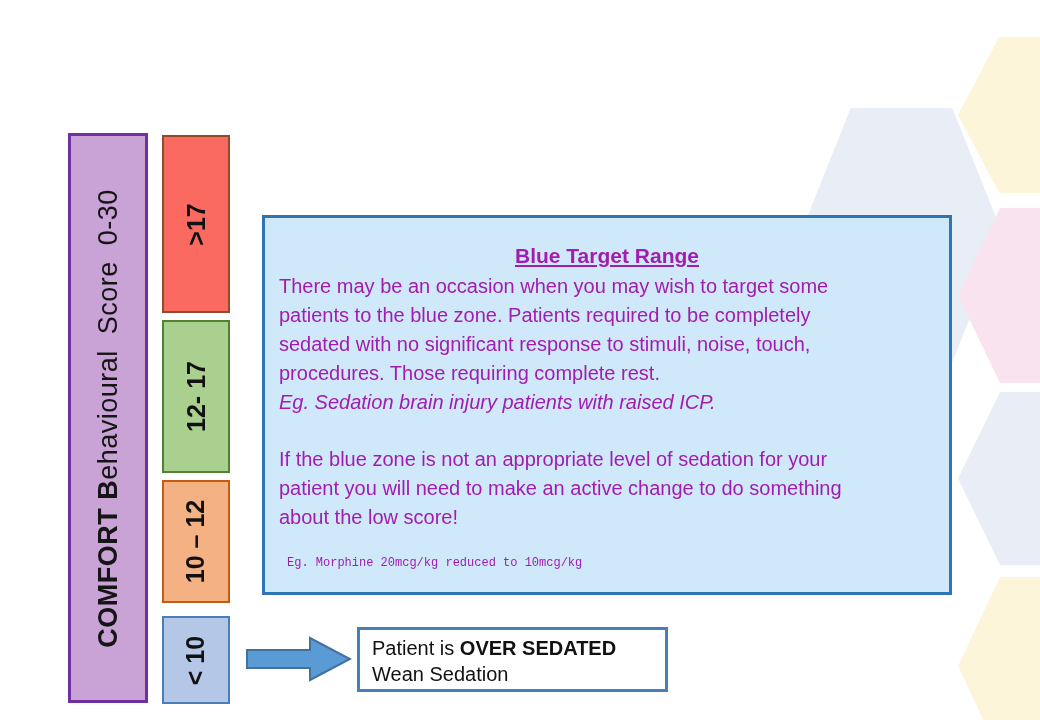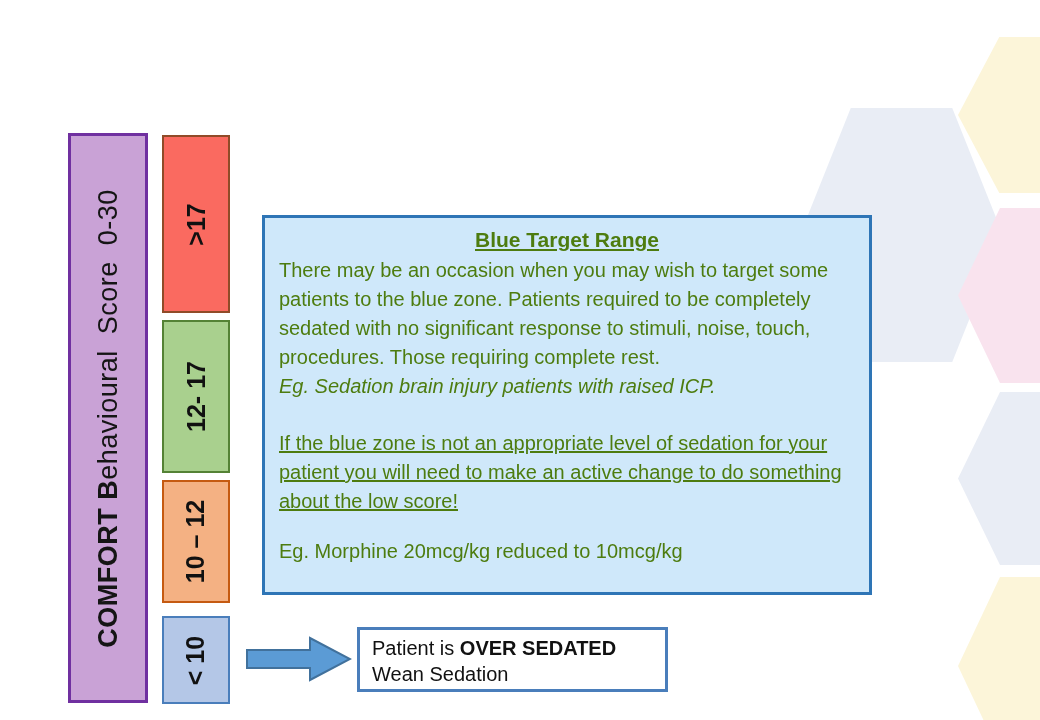--- a/index.html
+++ b/index.html
@@ -19,28 +19,28 @@
   
   .score-box{position:absolute;left:162px;width:68px;border:2px solid;box-sizing:border-box;z-index:1;
              display:flex;align-items:center;justify-content:center;}
   .score-box .rot{transform:rotate(-90deg);white-space:pre;font-weight:bold;font-size:25px;color:#111;}
   .sb-red{top:135px;height:178px;}
   .sb-green{top:320px;height:153px;}
   .sb-orange{top:480px;height:123px;}
   .sb-blue{top:616px;height:88px;}
 
   
-  .info-box{position:absolute;left:262px;top:215px;width:610px;height:380px;
+  .info-box{position:absolute;left:262px;top:215px;width:690px;height:380px;
             border:3px solid;box-sizing:border-box;z-index:2;
-            padding:8px 14px;color:#4d7c0f;}
+            padding:24px 14px;color:#a21caf;}
   .info-title{text-align:center;font-weight:bold;font-size:21px;text-decoration:underline;margin:2px 0 4px 0;}
   .info-p{white-space:pre-line;font-size:20px;line-height:29px;margin:0;}
   .info-eg1{white-space:pre-line;font-size:20px;line-height:29px;font-style:italic;margin:0 0 28px 0;}
-  .info-p2{white-space:pre-line;font-size:20px;line-height:29px;margin:0 0 24px 0;text-decoration:underline;}
-  .info-eg2{font-size:20px;margin:0;}
+  .info-p2{white-space:pre-line;font-size:20px;line-height:29px;margin:0 0 24px 0;}
+  .info-eg2{font-size:12px;margin:8px;font-family:Liberation Mono, monospace;}
 
   
   .arrow-wrap{position:absolute;left:246px;top:636px;width:106px;height:46px;z-index:1;}
 
   
   .os-box{position:absolute;left:357px;top:627px;width:311px;height:65px;background:#ffffff;
           border:3px solid;box-sizing:border-box;z-index:1;
           padding:5px 0 0 12px;font-size:20px;line-height:26px;color:#111;}
   .os-box .b{font-weight:bold;}
 </style>

